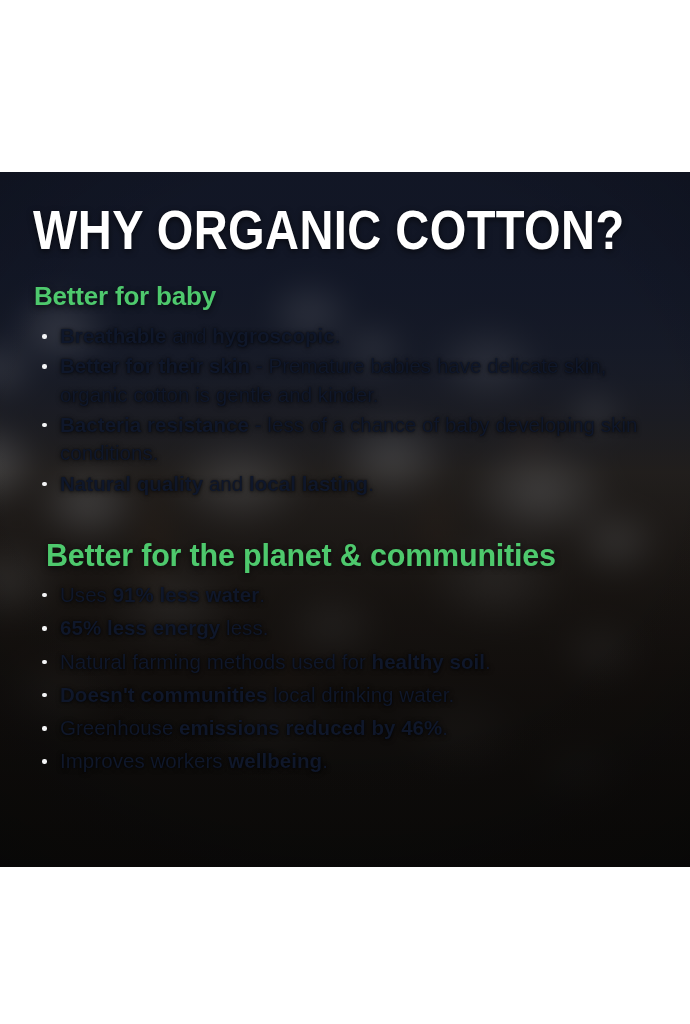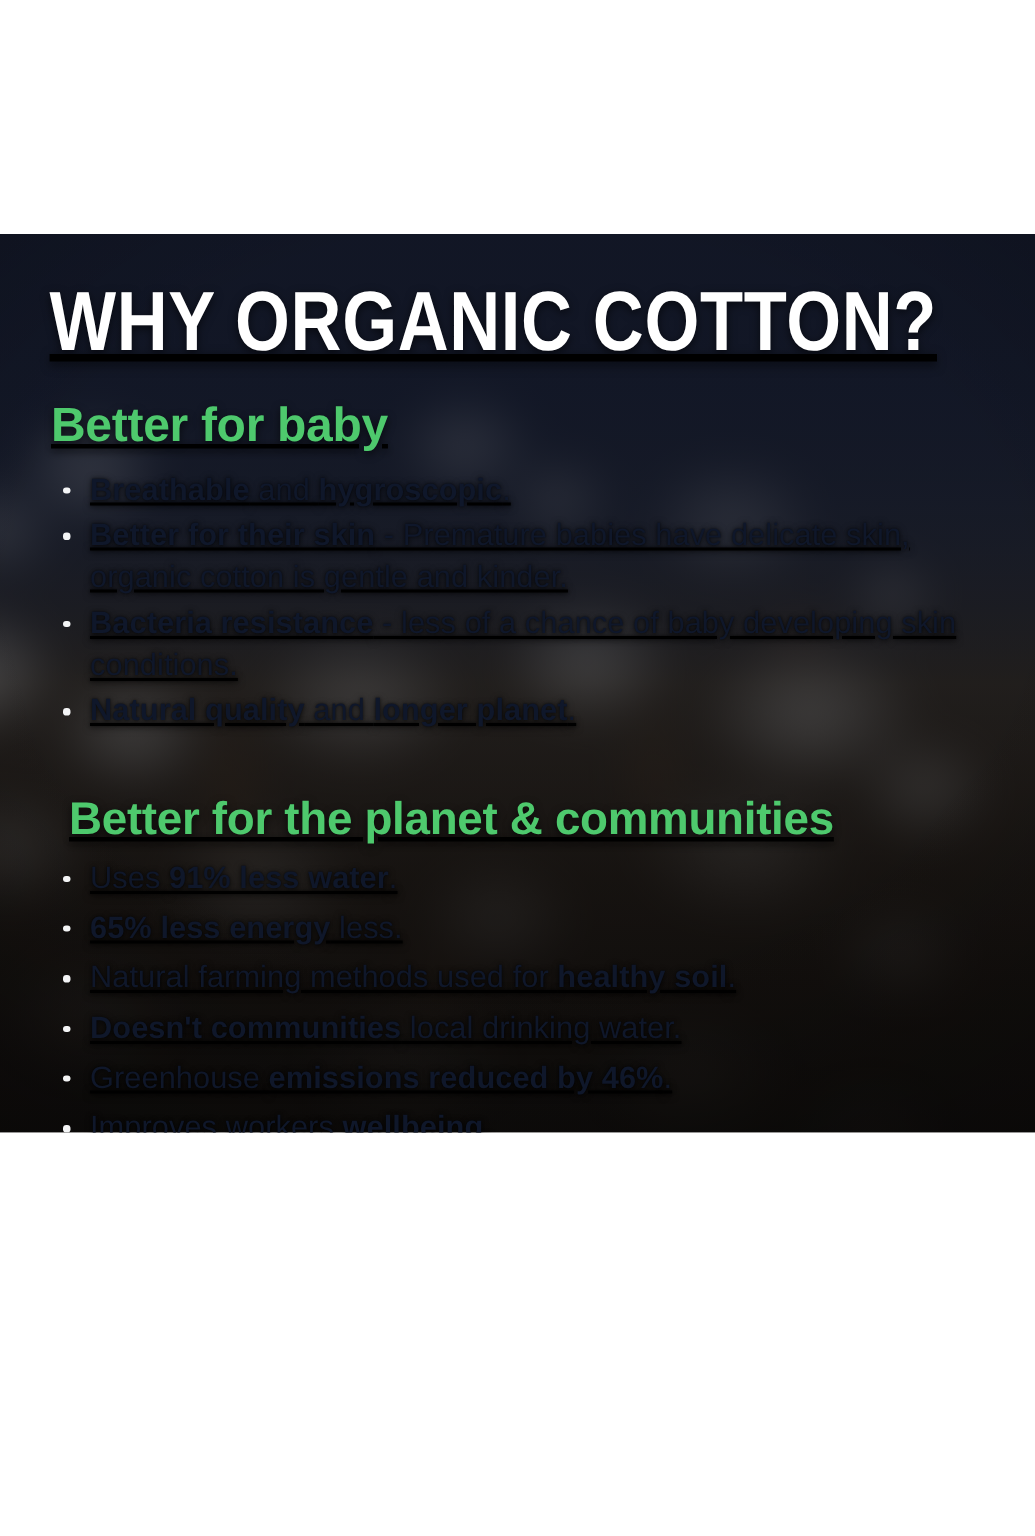--- a/index.html
+++ b/index.html
@@ -19,26 +19,25 @@
     position: relative;
     width: 690px;
     height: 1024px;
     background: #ffffff;
   }
 
   
   .infographic {
     position: absolute;
     left: 0;
-    top: 156px;
+    top: 172px;
     width: 690px;
-    height: 599px;
+    height: 695px;
     overflow: hidden;
     isolation: isolate;
-    text-decoration: underline;
   }
 
   
   .bg-base {
     position: absolute;
     inset: 0;
     background:
       linear-gradient(180deg,
         #1a2134 0px,
         #1b2336 90px,
@@ -141,21 +140,21 @@
   .section-heading {
     margin: 0;
     color: #4ec96d;
     font-size: 31px;
     line-height: 1.12;
     font-weight: 700;
     letter-spacing: -0.2px;
     text-shadow: 0 2px 6px rgba(0,0,0,0.65);
     white-space: nowrap;
   }
-  .section.baby .section-heading { font-size: 32px; padding-top: 24px; }
+  .section.baby .section-heading { font-size: 26px; padding-top: 24px; }
   .section.planet .section-heading { font-size: 30.5px; margin-left: 12px; }
 
   ul.bullets {
     list-style: none;
     margin: 11px 0 0 0;
     padding: 0;
   }
   ul.bullets li {
     position: relative;
     padding-left: 26px;
@@ -197,21 +196,21 @@
     <div class="content">
 
       <h1 class="title">WHY ORGANIC COTTON?</h1>
 
       <div class="section baby">
         <h2 class="section-heading">Better for baby</h2>
         <ul class="bullets">
             <li><b>Breathable</b><span> and </span><b>hygroscopic</b><span>.</span></li>
             <li><b>Better for their skin</b><span> - Premature babies have delicate skin, organic cotton is gentle and kinder.</span></li>
             <li><b>Bacteria resistance</b><span> - less of a chance of baby developing skin conditions.</span></li>
-            <li><b>Natural quality</b><span> and </span><b>longer planet</b><span>.</span></li>
+            <li><b>Natural quality</b><span> and </span><b>local lasting</b><span>.</span></li>
           </ul>
       </div>
 
       <div class="section planet">
         <h2 class="section-heading">Better for the planet &amp; communities</h2>
         <ul class="bullets">
             <li><span>Uses </span><b>91% less water</b><span>.</span></li>
             <li><b>65% less energy</b><span> less.</span></li>
             <li><span>Natural farming methods used for </span><b>healthy soil</b><span>.</span></li>
             <li><b>Doesn't communities</b><span> local drinking water.</span></li>

